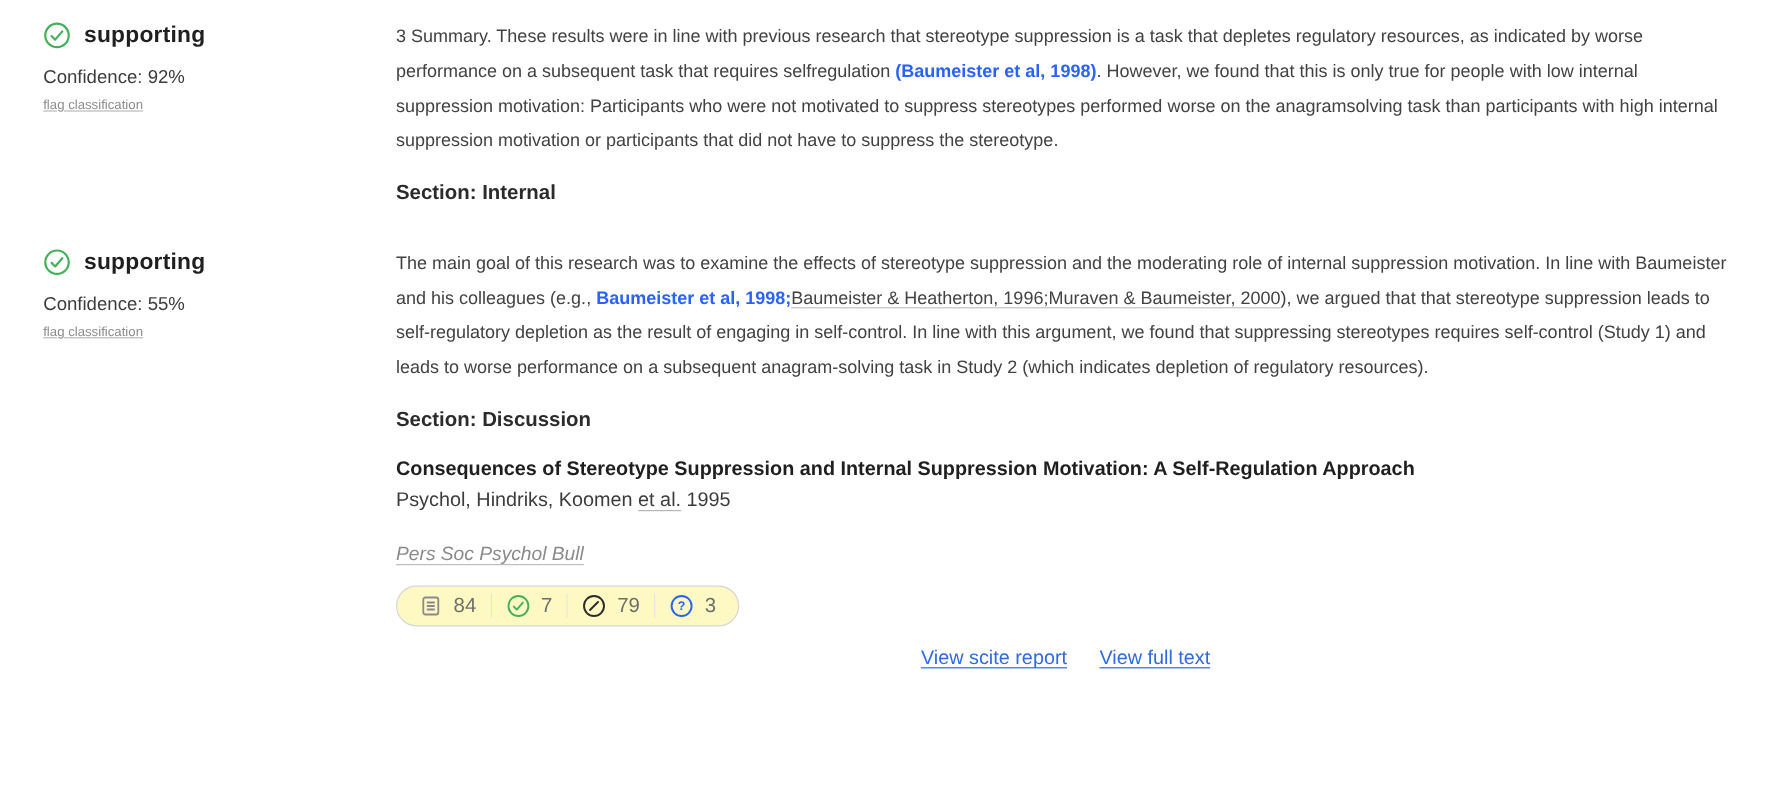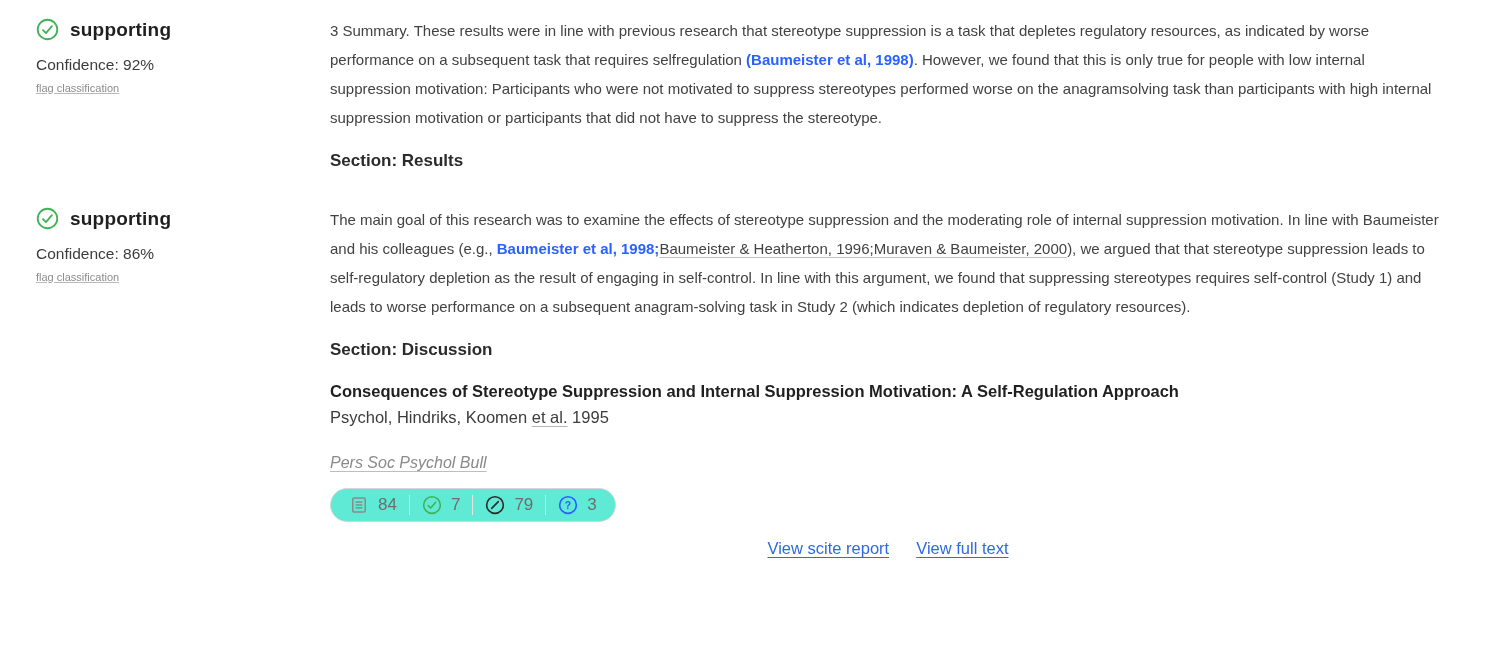--- a/index.html
+++ b/index.html
@@ -48,21 +48,21 @@
   }
   .paper-journal {
     display: inline-block; font-size: 16px; line-height: 26px; font-style: italic;
     color: #8a8a8a; text-decoration: underline; text-decoration-color: #bdbdbd;
     text-underline-offset: 3px; cursor: pointer; margin-top: 20px;
   }
 
   
   .metrics-pill {
     margin-top: 12px; display: inline-flex; align-items: stretch;
-    border: 1px solid #d6d6d6; border-radius: 19px; padding: 6px 6px; background: #5eead4;
+    border: 1px solid #d6d6d6; border-radius: 19px; padding: 6px 6px; background: #fef9c3;
     cursor: pointer;
   }
   .metric { display: flex; align-items: center; gap: 9px; padding: 0 12px; }
   .metric-value { font-size: 17px; color: #6e6e6e; }
   .metric + .metric { border-left: 1px solid #e4e4e4; }
   .metric-icon { width: 20px; height: 20px; flex: 0 0 20px; }
 
   
   .links-row { margin-top: 17px; display: flex; gap: 27px; justify-content: center; }
   .blue-link {
@@ -84,36 +84,36 @@
             <path d="M7.3 12.6l3.1 3.1 6.2-7.2" fill="none" stroke="#44b159" stroke-width="1.9" stroke-linecap="round" stroke-linejoin="round"></path>
           </svg>
         </span>
         <span class="badge-label">supporting</span>
       </div>
       <div class="confidence">Confidence: 92%</div>
       <a class="flag-link">flag classification</a>
     </aside>
     <div class="right-col">
       <p class="quote"><span class="seg-plain">3 Summary. These results were in line with previous research that stereotype suppression is a task that depletes regulatory resources, as indicated by worse performance on a subsequent task that requires selfregulation </span><span class="seg-blue">(Baumeister et al, 1998)</span><span class="seg-plain">. However, we found that this is only true for people with low internal suppression motivation: Participants who were not motivated to suppress stereotypes performed worse on the anagramsolving task than participants with high internal suppression motivation or participants that did not have to suppress the stereotype.</span></p>
-      <p class="section-label">Section: Results</p>
+      <p class="section-label">Section: Internal</p>
     </div>
   </section>
 
   <section class="entry">
     <aside class="left-col">
       <div class="badge-row">
         <span class="badge-icon">
           <svg viewBox="0 0 24 24" width="23" height="23">
             <circle cx="12" cy="12" r="10.2" fill="none" stroke="#44b159" stroke-width="1.9"></circle>
             <path d="M7.3 12.6l3.1 3.1 6.2-7.2" fill="none" stroke="#44b159" stroke-width="1.9" stroke-linecap="round" stroke-linejoin="round"></path>
           </svg>
         </span>
         <span class="badge-label">supporting</span>
       </div>
-      <div class="confidence">Confidence: 86%</div>
+      <div class="confidence">Confidence: 55%</div>
       <a class="flag-link">flag classification</a>
     </aside>
     <div class="right-col">
       <p class="quote"><span class="seg-plain">The main goal of this research was to examine the effects of stereotype suppression and the moderating role of internal suppression motivation. In line with Baumeister and his colleagues (e.g., </span><span class="seg-blue">Baumeister et al, 1998;</span><span class="seg-underline">Baumeister &amp; Heatherton, 1996;</span><span class="seg-underline">Muraven &amp; Baumeister, 2000</span><span class="seg-plain">), we argued that that stereotype suppression leads to self-regulatory depletion as the result of engaging in self-control. In line with this argument, we found that suppressing stereotypes requires self-control (Study 1) and leads to worse performance on a subsequent anagram-solving task in Study 2 (which indicates depletion of regulatory resources).</span></p>
       <p class="section-label">Section: Discussion</p>
 
       <div class="paper">
         <div class="paper-title">Consequences of Stereotype Suppression and Internal Suppression Motivation: A Self-Regulation Approach</div>
         <div class="paper-authors"><span>Psychol, Hindriks, Koomen </span><span class="etal">et al.</span><span> 1995</span></div>
         <a class="paper-journal">Pers Soc Psychol Bull</a>

